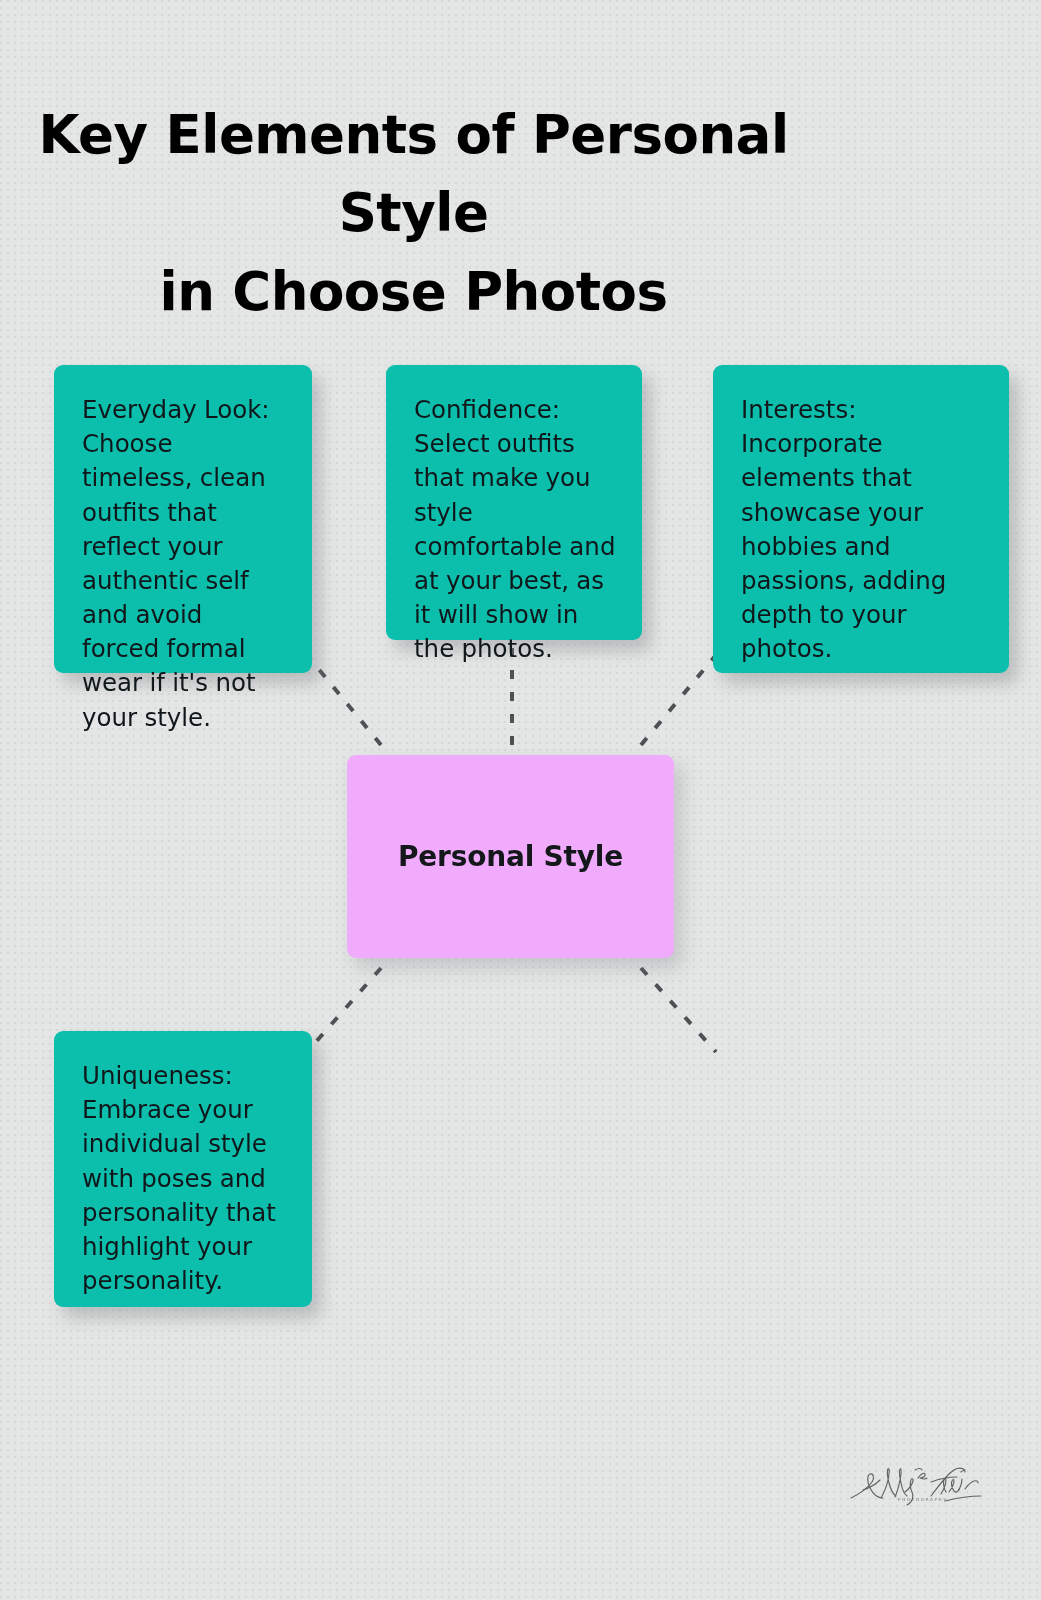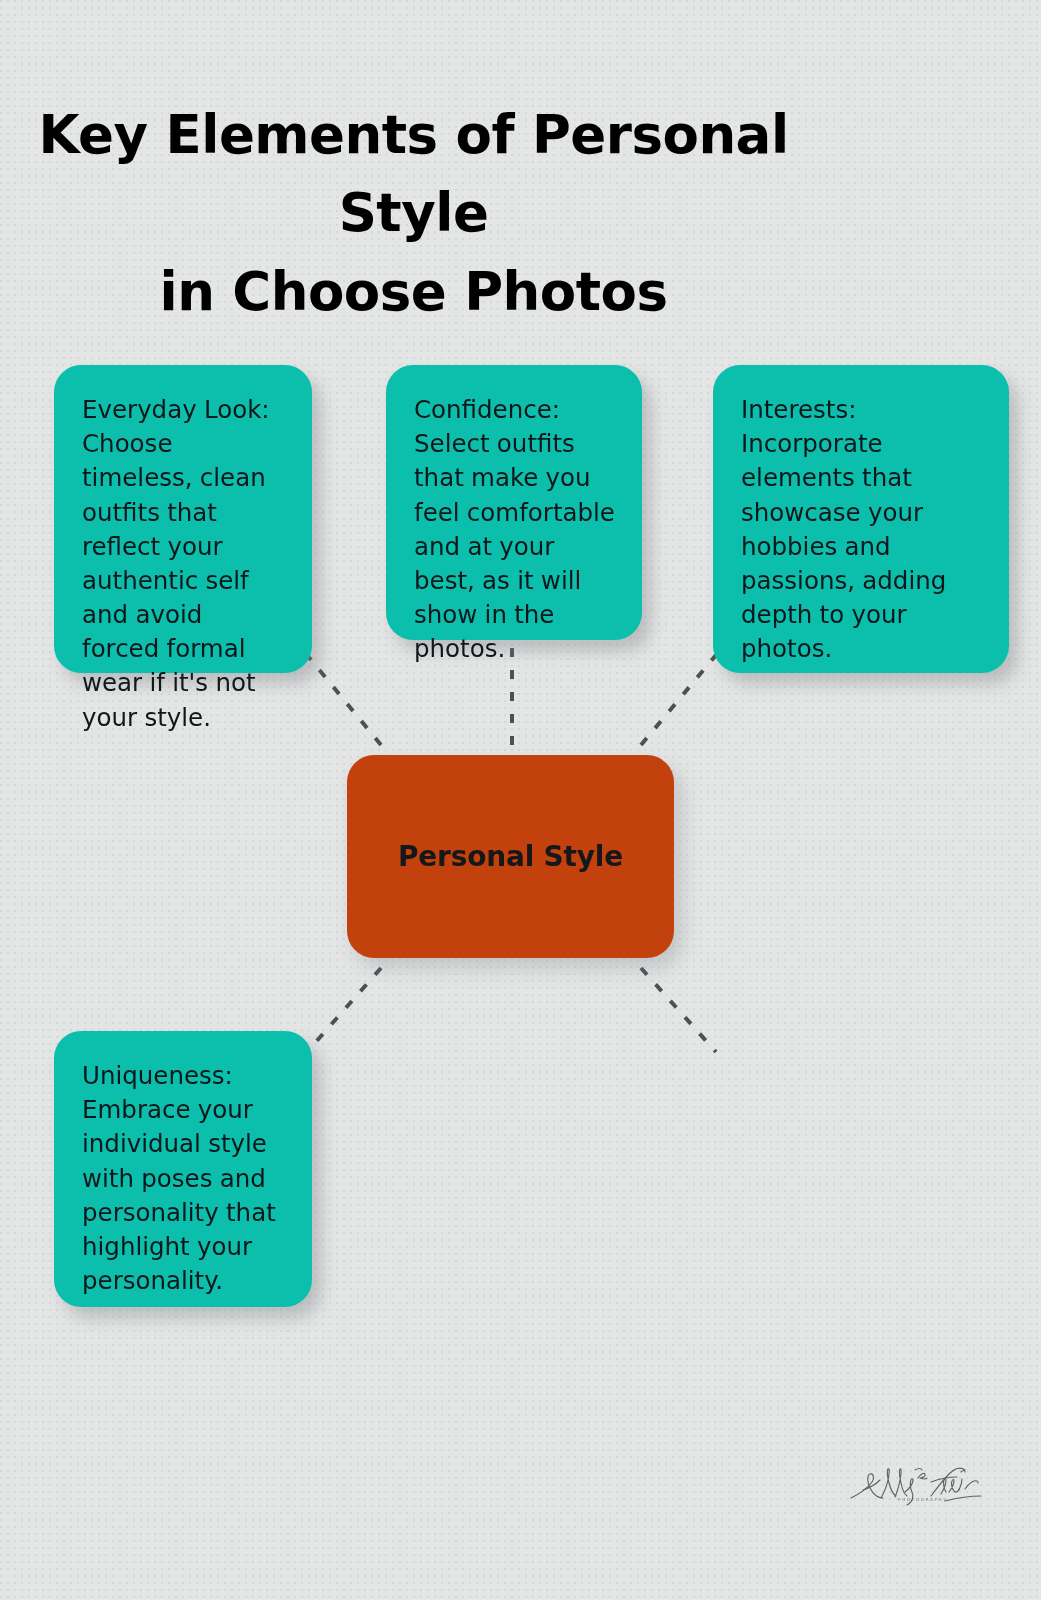--- a/index.html
+++ b/index.html
@@ -53,41 +53,41 @@
   
   .connectors {
     position: absolute;
     inset: 0;
     z-index: 1;
   }
 
   
   .node {
     position: absolute;
-    border-radius: 27px;
+    border-radius: 9px;
     z-index: 3;
   }
 
   .node-leaf {
     background: #0cbfad;
     box-shadow: 9px 11px 16px rgba(120,125,128,0.38);
     padding: 28px 26px 24px 28px;
   }
 
   .node-leaf .node-text {
     font-family: "DejaVu Sans", sans-serif;
     font-size: 24.5px;
     line-height: 1.395;
     color: #10171a;
     font-weight: normal;
     word-spacing: -0.5px;
   }
 
   .node-center {
-    background: #c2410c;
+    background: #f0abfc;
     box-shadow: 8px 10px 18px rgba(120,125,128,0.30);
     display: flex;
     align-items: center;
     justify-content: center;
   }
 
   .node-center .node-text {
     font-family: "DejaVu Sans", sans-serif;
     font-weight: bold;
     font-size: 28px;
@@ -146,21 +146,21 @@
   <h1 class="title">
     <span class="title-line">Key Elements of Personal Style</span>
     <span class="title-line">in Choose Photos</span>
   </h1>
 
   <div class="node node-leaf" id="box-everyday">
     <div class="node-text">Everyday Look: Choose timeless, clean outfits that reflect your authentic self and avoid forced formal wear if it's not your style.</div>
   </div>
 
   <div class="node node-leaf" id="box-confidence">
-    <div class="node-text">Confidence: Select outfits that make you feel comfortable and at your best, as it will show in the photos.</div>
+    <div class="node-text">Confidence: Select outfits that make you style comfortable and at your best, as it will show in the photos.</div>
   </div>
 
   <div class="node node-leaf" id="box-interests">
     <div class="node-text">Interests: Incorporate elements that showcase your hobbies and passions, adding depth to your photos.</div>
   </div>
 
   <div class="node node-center" id="box-center">
     <div class="node-text">Personal Style</div>
   </div>
 

